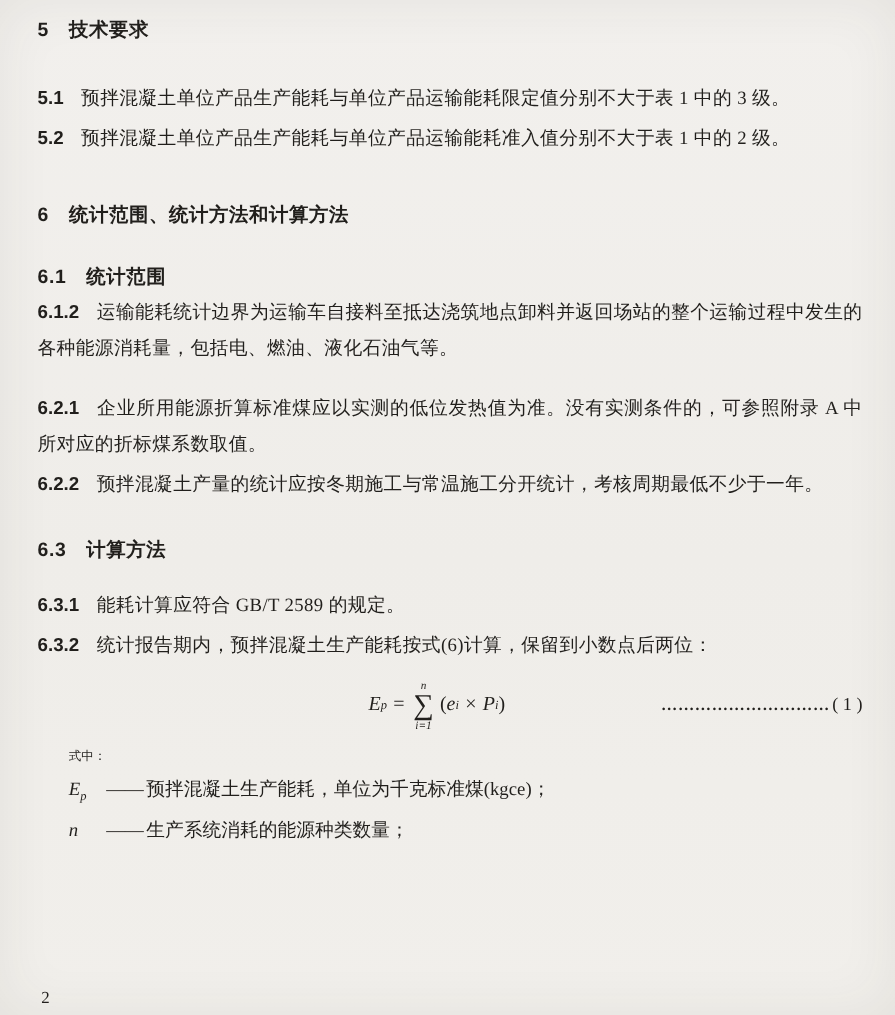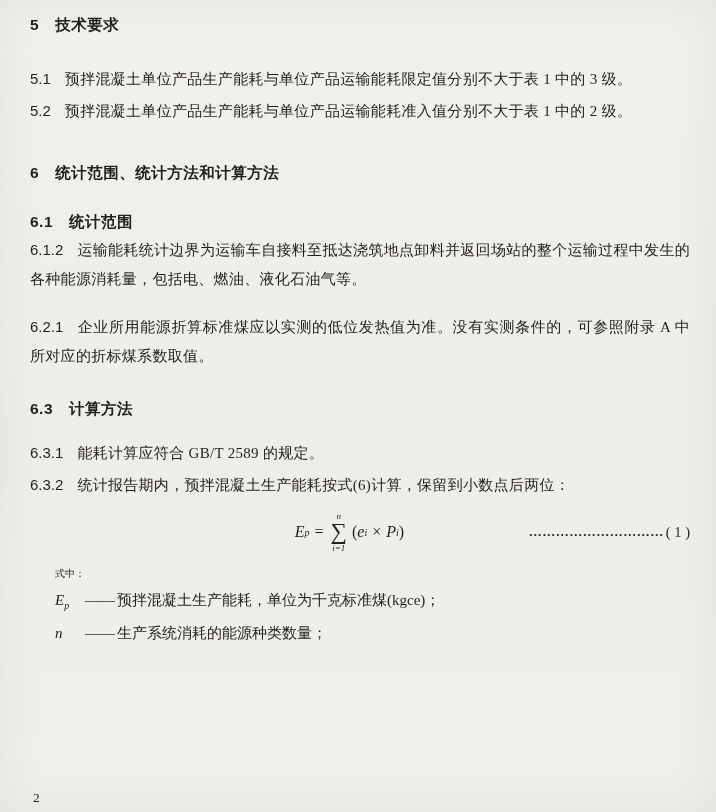--- a/index.html
+++ b/index.html
@@ -31,21 +31,21 @@
   .heading .hnum{margin-right:16px;}
   .clause{
     font-size:15px;
     line-height:29px;
     letter-spacing:0.3px;
     text-align:justify;
     margin:0;
   }
   .clause .cnum{
     font-family:"Liberation Sans","DejaVu Sans",sans-serif;
-    font-weight:normal;
+    font-weight:bold;
     margin-right:14px;
     letter-spacing:0;
   }
   .mt-h1{margin-top:28px;}
   .mt-h2{margin-top:36px;}
   .mt-h3{margin-top:27px;align-items:flex-end;}
   .mt-p1{margin-top:18px;}
   .mt-p0{margin-top:2px;}
   .where{
     margin:2px 0 0 25px;
@@ -140,20 +140,23 @@
     <span>统计范围</span>
   </p>
 
   <p class="clause mt-p0">
     <span class="cnum">6.1.2</span><span>运输能耗统计边界为运输车自接料至抵达浇筑地点卸料并返回场站的整个运输过程中发生的各种能源消耗量，包括电、燃油、液化石油气等。</span>
   </p>
 
 
   <p class="clause mt-p1">
     <span class="cnum">6.2.1</span><span>企业所用能源折算标准煤应以实测的低位发热值为准。没有实测条件的，可参照附录 A 中所对应的折标煤系数取值。</span>
+  </p>
+  <p class="clause mt-p0">
+    <span class="cnum">6.2.2</span><span>预拌混凝土产量的统计应按冬期施工与常温施工分开统计，考核周期最低不少于一年。</span>
   </p>
 
   <p class="heading mt-h3">
     <span class="hnum">6.3</span>
     <span>计算方法</span>
   </p>
 
   <p class="clause mt-p1">
     <span class="cnum">6.3.1</span><span>能耗计算应符合 GB/T 2589 的规定。</span>
   </p>

